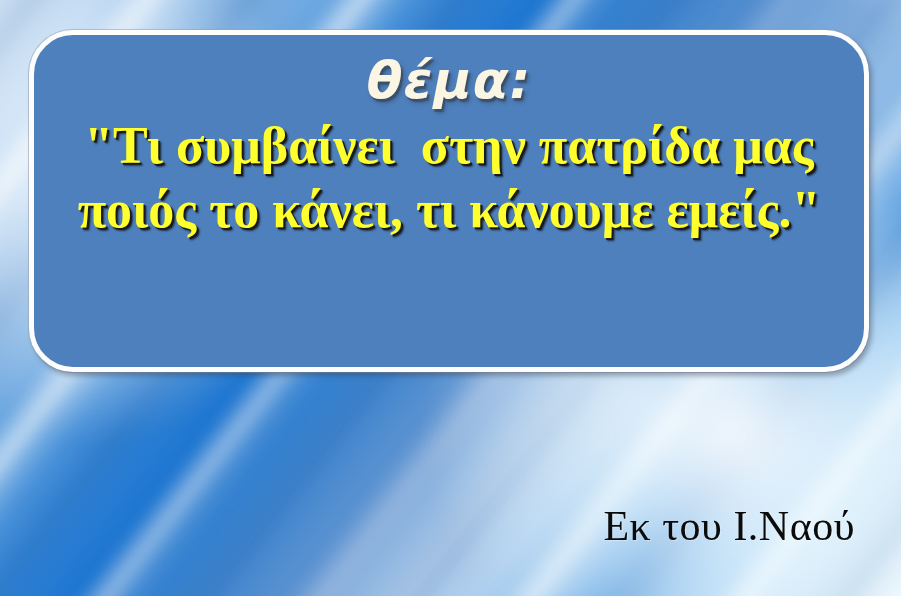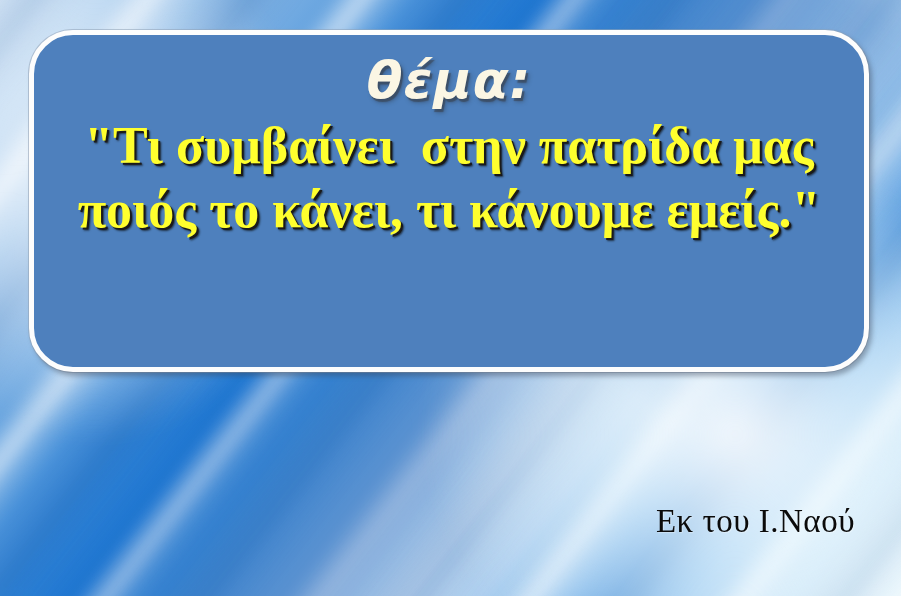--- a/index.html
+++ b/index.html
@@ -172,21 +172,21 @@
   .quote-line-1 { margin-top: 6px; }
   .quote-line-2 { margin-top: -2px; text-align: right; }
 
   
   .signature {
     position: absolute;
     right: 46px;
     top: 503px;
     font-family: "Liberation Serif", serif;
     font-weight: 400;
-    font-size: 33px;
+    font-size: 42px;
     line-height: 1.1;
     color: #0b0b0b;
     letter-spacing: 0.5px;
     text-shadow: 1px 1px 1px rgba(255,255,255,0.35);
     white-space: pre;
   }
 </style>
 </head>
 <body>
 

